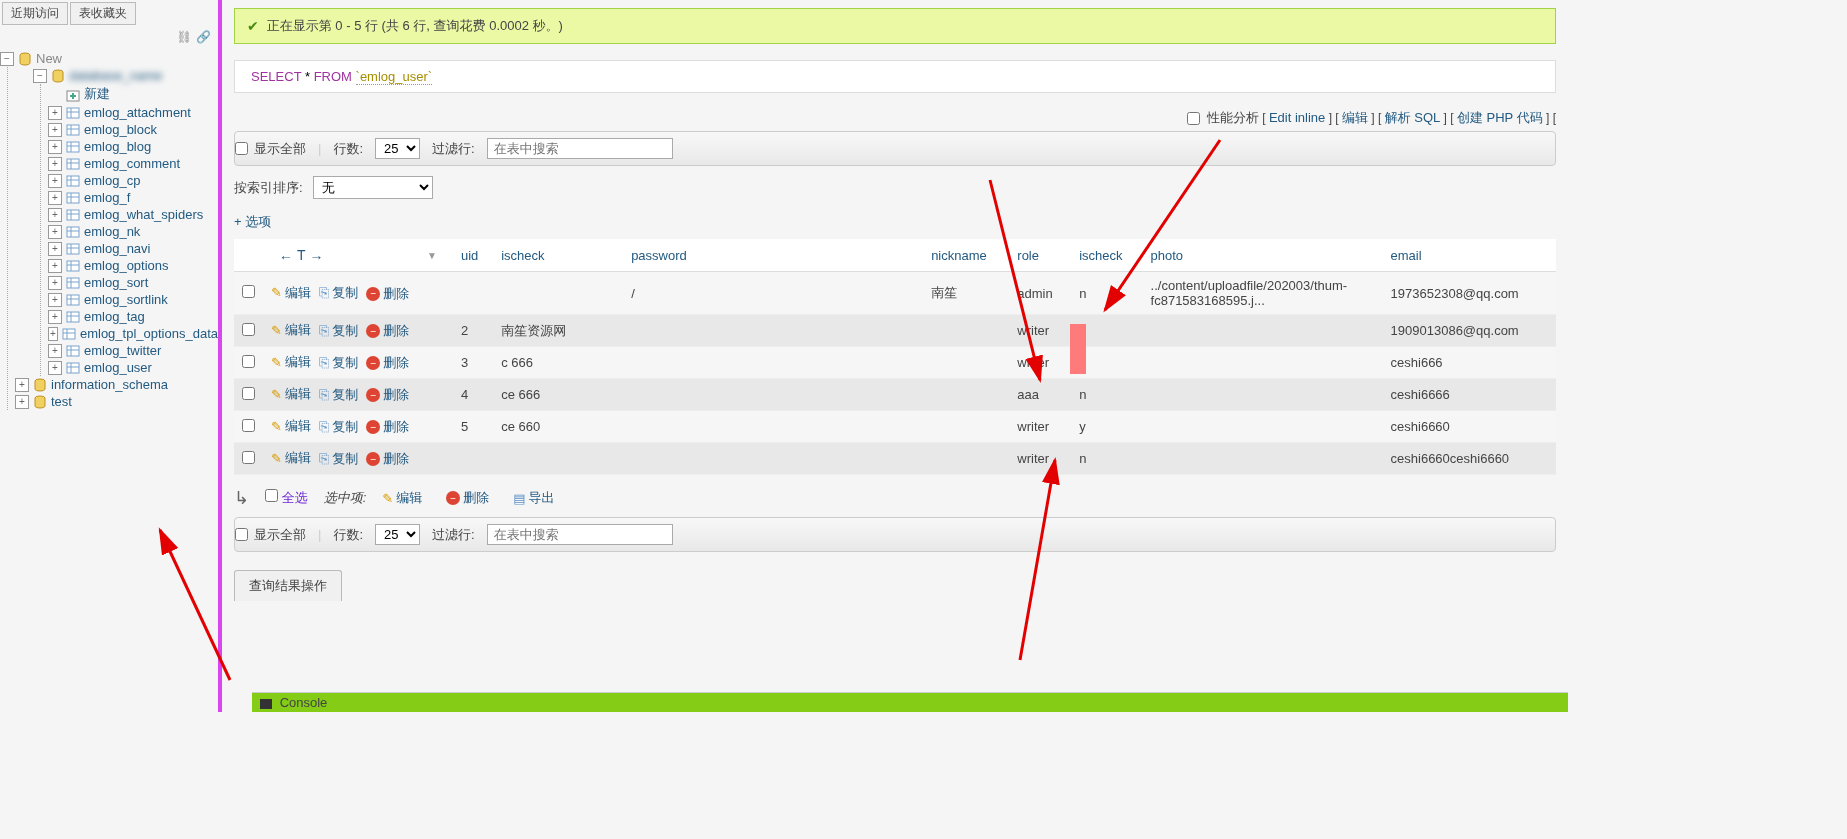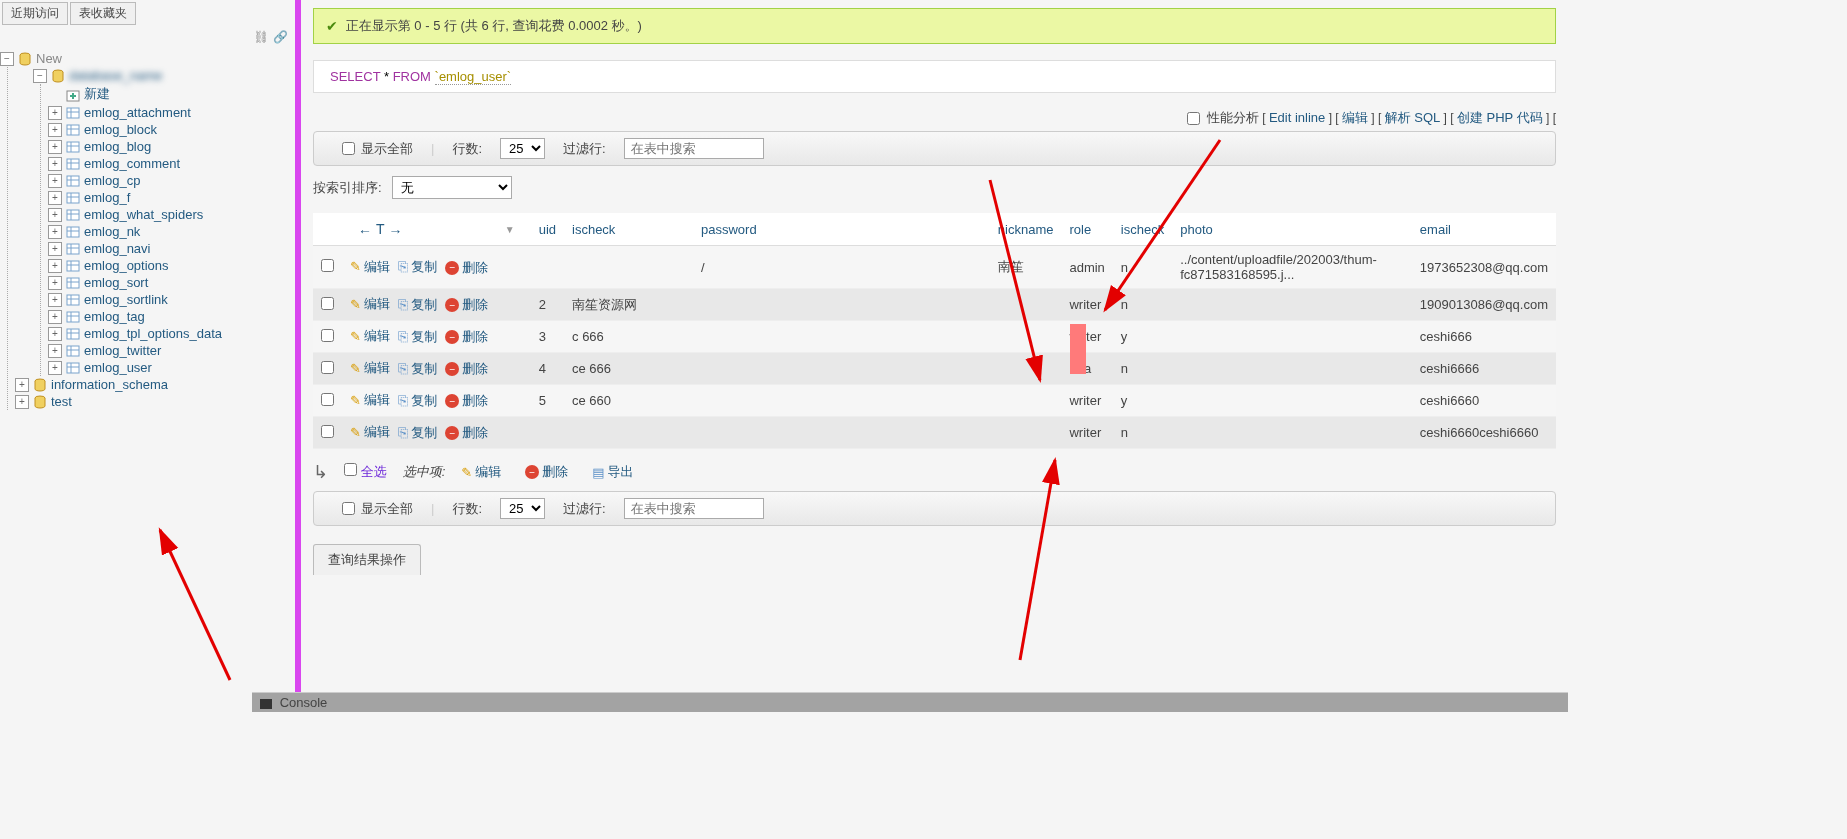--- a/index.html
+++ b/index.html
@@ -1,18 +1,18 @@
 <!DOCTYPE html>
 <html><head>
 <meta charset="utf-8">
 <style>
 *{box-sizing:border-box;margin:0;padding:0;font-family:Arial,sans-serif;font-size:13px}
 body{background:#f5f5f5;color:#444;overflow:hidden}
 .app{display:flex;height:712px;width:1568px;position:relative}
-.sidebar{width:301px;background:#f5f5f5;border-right:6px solid #d946ef;overflow-y:auto;position:relative}
+.sidebar{width:222px;background:#f5f5f5;border-right:4px solid #d946ef;overflow-y:auto;position:relative}
 .sidebar-tabs{display:flex;padding:2px;gap:2px}
 .sidebar-tab{border:1px solid #bbb;background:#f0f0f0;padding:2px 8px;font-size:12px;cursor:pointer}
 .tree-icons{text-align:right;padding:2px 8px}
 .tree-icon{display:inline-block;width:14px;height:14px;font-size:12px;color:#888;margin-left:2px}
 .tree{padding:4px 0}
 .tree-node{display:flex;align-items:flex-end;padding:1px 0;cursor:pointer;white-space:nowrap}
 .tree-toggle{width:14px;height:14px;border:1px solid #999;background:#fff;font-size:10px;text-align:center;line-height:12px;margin-right:4px;color:#666}
 .tree-toggle.minus::before{content:"−"}
 .tree-toggle.plus::before{content:"+"}
 .tree-spacer{width:18px;display:inline-block}
@@ -26,24 +26,24 @@
 .success-box{background:#ebf8a4;border:1px solid #a2d246;margin:8px 12px 12px;padding:8px 12px;display:flex;align-items:center}
 .success-icon{color:#4a8a0e;margin-right:8px;font-size:14px}
 .sql-box{background:#fff;margin:16px 12px 12px;padding:8px 16px;border:1px solid #ddd}
 .sql-select{color:#a033a0}
 .sql-from{color:#a033a0}
 .sql-star{color:#000}
 .sql-table{color:#a68f00;border-bottom:1px dotted #999}
 .action-bar{text-align:right;padding:4px 12px;font-size:12px}
 .action-bar a{color:#235a81;text-decoration:none}
 .action-bar input[type=checkbox]{vertical-align:middle;margin-right:4px}
-.controls-bar{background:linear-gradient(#f8f8f8,#e8e8e8);border:1px solid #ccc;border-radius:4px;margin:0 12px;padding:6px 28px;display:flex;align-items:center;gap:18px}
+.controls-bar{background:linear-gradient(#f8f8f8,#e8e8e8);border:1px solid #ccc;border-radius:4px;margin:0 12px;padding:6px 0;display:flex;align-items:center;gap:12px}
 .controls-bar label{display:flex;align-items:center;gap:6px}
 .controls-bar select{border:1px solid #aaa;padding:1px 4px;background:#fff}
-.controls-bar input[type=text]{border:1px solid #aaa;padding:2px 6px;width:140px}
+.controls-bar input[type=text]{border:1px solid #aaa;padding:2px 6px;width:186px}
 .sort-bar{padding:10px 12px;display:flex;align-items:center;gap:10px}
 .sort-bar select{border:1px solid #aaa;padding:2px 4px;width:120px;background:#fff}
 .options-link{padding:4px 12px;color:#235a81;cursor:pointer}
 .data-table{width:calc(100% - 24px);margin:4px 12px;border-collapse:collapse}
 .data-table th{background:#fff;text-align:left;padding:6px 8px;color:#235a81;font-weight:normal;cursor:pointer;border-bottom:1px solid #ddd}
 .data-table td{padding:6px 8px;border-bottom:1px solid #eee}
 .data-table tr.odd td{background:#f6f6f6}
 .data-table tr.even td{background:#e8e8e8}
 .row-action{display:inline-flex;align-items:center;gap:3px;margin-right:8px;color:#235a81;cursor:pointer}
 .icon-edit{color:#d89b00}
@@ -51,21 +51,21 @@
 .icon-delete{width:14px;height:14px;background:#d43;border-radius:50%;display:inline-flex;align-items:center;justify-content:center;color:#fff;font-size:10px}
 .icon-export{color:#5a8fc7}
 .nav-arrows{display:flex;gap:4px;align-items:center;padding:2px 8px}
 .nav-arrow{color:#235a81;font-size:14px}
 .sort-indicator{color:#999;font-size:10px}
 .bulk-bar{padding:8px 12px;display:flex;align-items:center;gap:16px}
 .bulk-arrow{font-size:18px;color:#666}
 .bulk-link{color:#6d28d9;cursor:pointer}
 .result-ops{margin:18px 12px 0}
 .result-ops-tab{display:inline-block;background:#f0f0f0;border:1px solid #bbb;border-bottom:none;padding:6px 14px;border-radius:3px 3px 0 0}
-.console-bar{background:#a3a3a3;border-top:1px solid #ccc;padding:2px 8px;position:absolute;bottom:0;left:252px;right:0}
+.console-bar{background:#84cc16;border-top:1px solid #ccc;padding:2px 8px;position:absolute;bottom:0;left:252px;right:0}
 .console-icon{display:inline-block;width:12px;height:10px;background:#333;margin-right:4px;vertical-align:middle}
 .red-arrow{position:absolute;pointer-events:none}
 .red-line{stroke:#e30000;stroke-width:3;fill:none}
 .red-head{fill:#e30000}
 .red-bar{position:absolute;background:#ff7a7a;width:16px;height:50px}
 svg.tree-ico{width:14px;height:14px}
 </style>
 </head>
 <body>
 
@@ -351,20 +351,21 @@
       <select><option>25</option></select>
       <span>过滤行:</span>
       <input type="text" placeholder="在表中搜索" style="">
     </div>
 
     <div class="sort-bar">
       <span>按索引排序:</span>
       <select><option>无</option></select>
     </div>
 
+    <div class="options-link">+ 选项</div>
 
     <table class="data-table">
       <thead>
         <tr>
           <th style="width:20px"></th>
           <th style="width:190px">
             <div class="nav-arrows">
               <span class="nav-arrow">←</span>
               <span class="nav-arrow">T</span>
               <span class="nav-arrow">→</span>

